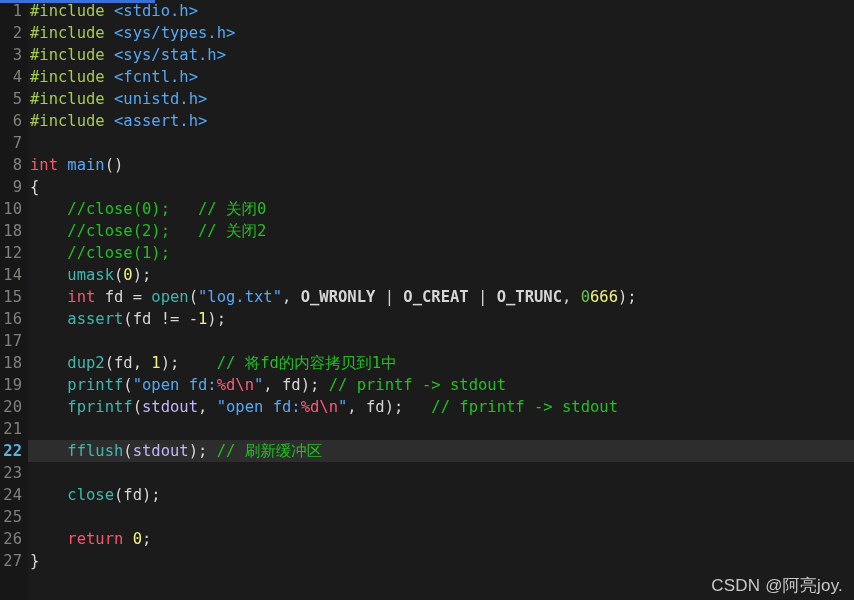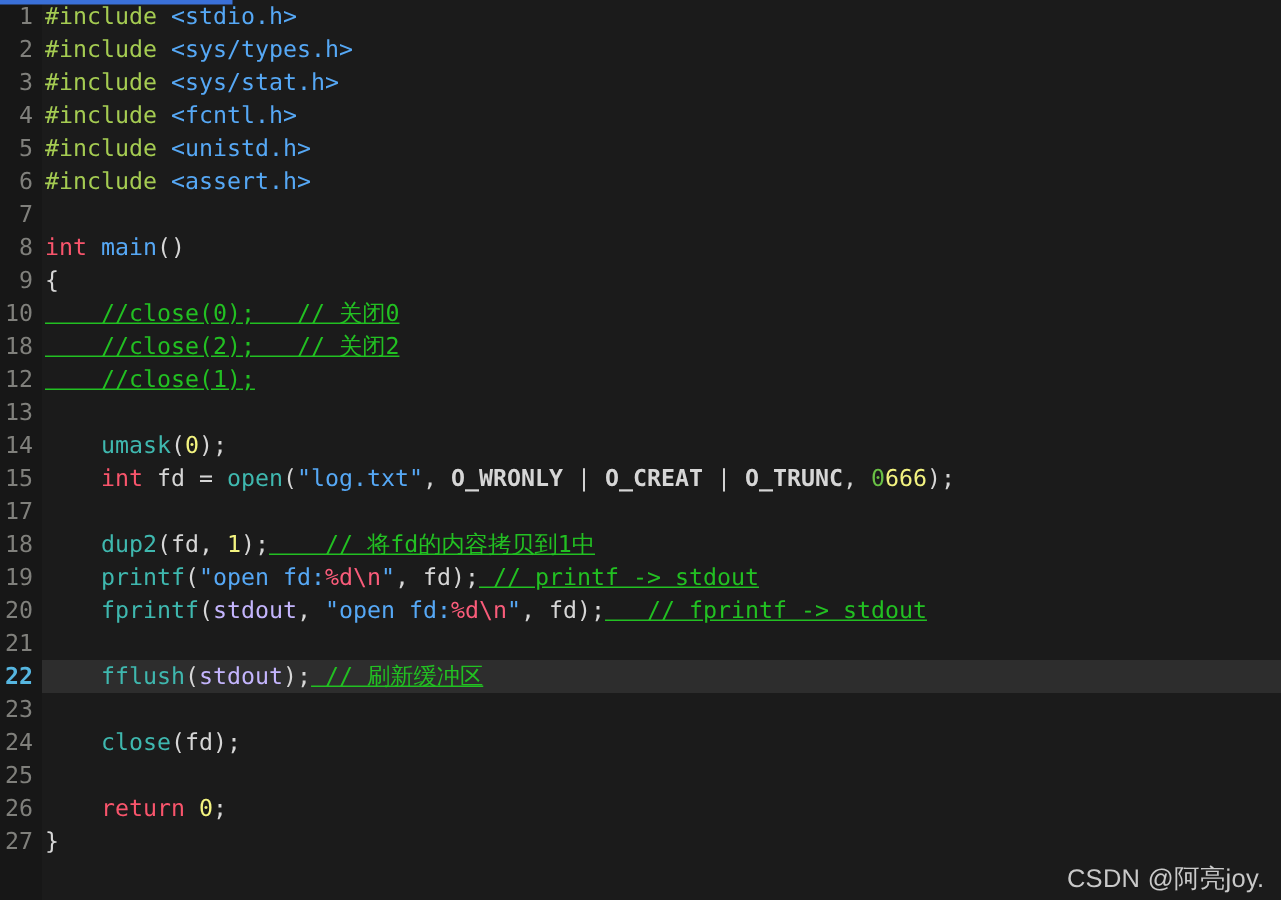--- a/index.html
+++ b/index.html
@@ -83,21 +83,21 @@
     color: #d6d6d6;
   }
   
   .t-pre      { color: #a5cc52; }  
   .t-hdr      { color: #56a8f5; }  
   .t-kw       { color: #f9556c; }  
   .t-fn       { color: #3fb8af; }  
   .t-fn2      { color: #56a8f5; }  
   .t-num      { color: #f3f380; }  
   .t-num0     { color: #6ac045; }  
-  .t-cmt      { color: #22c022; text-decoration: underline; }  
+  .t-cmt      { color: #22c022; }  
   .t-punc     { color: #d6d6d6; }  
   .t-macro    { color: #d6d6d6; font-weight: bold; }  
   .t-var      { color: #c4b5fd; }  
   .t-fmt      { color: #f95c7a; }  
   .t-op       { color: #d6d6d6; }
   #watermark {
     position: absolute;
     right: 11px;
     bottom: 6px;
     color: #c9c9c9;
@@ -124,23 +124,23 @@
       <div class="line"><span class="lnum">3</span><span class="ltext"><span class="t-pre">#include </span><span class="t-hdr">&lt;sys/stat.h&gt;</span></span></div>
       <div class="line"><span class="lnum">4</span><span class="ltext"><span class="t-pre">#include </span><span class="t-hdr">&lt;fcntl.h&gt;</span></span></div>
       <div class="line"><span class="lnum">5</span><span class="ltext"><span class="t-pre">#include </span><span class="t-hdr">&lt;unistd.h&gt;</span></span></div>
       <div class="line"><span class="lnum">6</span><span class="ltext"><span class="t-pre">#include </span><span class="t-hdr">&lt;assert.h&gt;</span></span></div>
       <div class="line"><span class="lnum">7</span><span class="ltext"></span></div>
       <div class="line"><span class="lnum">8</span><span class="ltext"><span class="t-kw">int </span><span class="t-fn2">main</span><span class="t-punc">()</span></span></div>
       <div class="line"><span class="lnum">9</span><span class="ltext"><span class="t-punc">{</span></span></div>
       <div class="line"><span class="lnum">10</span><span class="ltext"><span class="t-cmt">    //close(0);   // 关闭0</span></span></div>
       <div class="line"><span class="lnum">18</span><span class="ltext"><span class="t-cmt">    //close(2);   // 关闭2</span></span></div>
       <div class="line"><span class="lnum">12</span><span class="ltext"><span class="t-cmt">    //close(1);</span></span></div>
-      <div class="line"><span class="lnum">13</span><span class="ltext"></span></div>
       <div class="line"><span class="lnum">14</span><span class="ltext"><span class="t-punc">    </span><span class="t-fn">umask</span><span class="t-punc">(</span><span class="t-num">0</span><span class="t-punc">);</span></span></div>
       <div class="line"><span class="lnum">15</span><span class="ltext"><span class="t-punc">    </span><span class="t-kw">int</span><span class="t-punc"> fd = </span><span class="t-fn">open</span><span class="t-punc">(</span><span class="t-hdr">"log.txt"</span><span class="t-punc">, </span><span class="t-macro">O_WRONLY</span><span class="t-op"> | </span><span class="t-macro">O_CREAT</span><span class="t-op"> | </span><span class="t-macro">O_TRUNC</span><span class="t-punc">, </span><span class="t-num0">0</span><span class="t-num">666</span><span class="t-punc">);</span></span></div>
+      <div class="line"><span class="lnum">16</span><span class="ltext"><span class="t-punc">    </span><span class="t-fn">assert</span><span class="t-punc">(fd != -</span><span class="t-num">1</span><span class="t-punc">);</span></span></div>
       <div class="line"><span class="lnum">17</span><span class="ltext"></span></div>
       <div class="line"><span class="lnum">18</span><span class="ltext"><span class="t-punc">    </span><span class="t-fn">dup2</span><span class="t-punc">(fd, </span><span class="t-num">1</span><span class="t-punc">);</span><span class="t-cmt">    // 将fd的内容拷贝到1中</span></span></div>
       <div class="line"><span class="lnum">19</span><span class="ltext"><span class="t-punc">    </span><span class="t-fn">printf</span><span class="t-punc">(</span><span class="t-hdr">"open fd:</span><span class="t-fmt">%d\n</span><span class="t-hdr">"</span><span class="t-punc">, fd);</span><span class="t-cmt"> // printf -&gt; stdout</span></span></div>
       <div class="line"><span class="lnum">20</span><span class="ltext"><span class="t-punc">    </span><span class="t-fn">fprintf</span><span class="t-punc">(</span><span class="t-var">stdout</span><span class="t-punc">, </span><span class="t-hdr">"open fd:</span><span class="t-fmt">%d\n</span><span class="t-hdr">"</span><span class="t-punc">, fd);</span><span class="t-cmt">   // fprintf -&gt; stdout</span></span></div>
       <div class="line"><span class="lnum">21</span><span class="ltext"></span></div>
       <div class="line active"><span class="gutter-hl"></span><span class="lnum">22</span><span class="ltext"><span class="t-punc">    </span><span class="t-fn">fflush</span><span class="t-punc">(</span><span class="t-var">stdout</span><span class="t-punc">);</span><span class="t-cmt"> // 刷新缓冲区</span></span></div>
       <div class="line"><span class="lnum">23</span><span class="ltext"></span></div>
       <div class="line"><span class="lnum">24</span><span class="ltext"><span class="t-punc">    </span><span class="t-fn">close</span><span class="t-punc">(fd);</span></span></div>
       <div class="line"><span class="lnum">25</span><span class="ltext"></span></div>
       <div class="line"><span class="lnum">26</span><span class="ltext"><span class="t-punc">    </span><span class="t-kw">return</span><span class="t-punc"> </span><span class="t-num">0</span><span class="t-punc">;</span></span></div>

